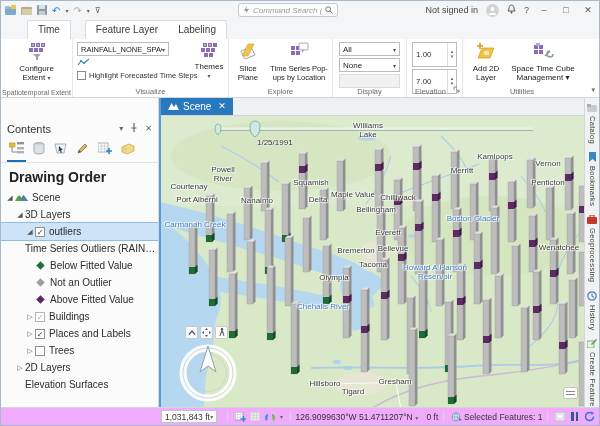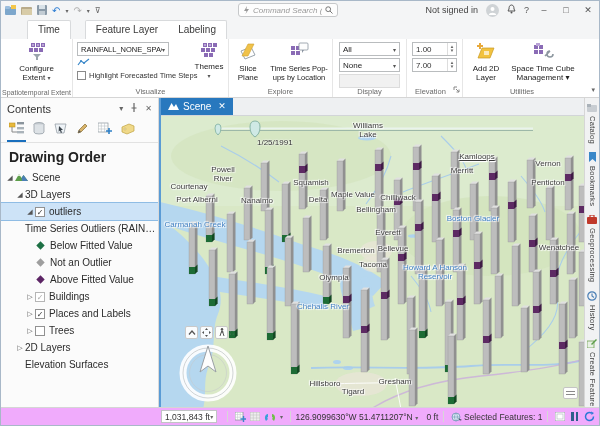--- a/index.html
+++ b/index.html
@@ -27,31 +27,31 @@
   
   .ribbon { height:59px; background:#fff; border-bottom:1px solid #d5d5d5; display:flex; flex:none; position:relative; font-size:8px; color:#333; }
   .rgroup { position:relative; display:flex; flex-direction:column; height:100%; border-right:1px solid #e6e6e6; }
   .glabel { position:absolute; bottom:1px; left:0; right:0; text-align:center; font-size:7.5px; color:#6a6a6a; white-space:nowrap; }
   .bigbtn { display:flex; flex-direction:column; align-items:center; padding-top:3px; width:100%; text-align:center; line-height:1.2; }
   .bigbtn .lbl { margin-top:1px; white-space:pre-line; font-size:8px; color:#222; }
   .drop { color:#555; font-size:6px; }
   .combo { height:14px; background:#fff; border:1px solid #b9bcbe; display:flex; align-items:center; padding:0 3px; font-size:8px; color:#222; }
   .combo .drop { margin-left:auto; }
   .combo.disabled { background:#f1f1f1; border-color:#dcdcdc; }
-  .spin { height:14px; background:#fff; border:1px solid #b9bcbe; display:flex; align-items:center; padding:0 0 0 3px; font-size:8px; }
+  .spin { height:25px; background:#fff; border:1px solid #b9bcbe; display:flex; align-items:center; padding:0 0 0 3px; font-size:8px; }
   .spinarrows { margin-left:auto; width:9px; border-left:1px solid #ddd; height:100%; display:flex; flex-direction:column; align-items:center; justify-content:center; font-size:4.5px; color:#666; line-height:1; }
   .chk { width:9px; height:9px; border:1px solid #8a8a8a; background:#fff; display:inline-block; flex:none; }
   .ribbon-collapse { position:absolute; right:4px; bottom:3px; font-size:7px; color:#666; }
 
   
   .main { flex:1; display:flex; min-height:0; }
 
   
   .contents { width:158px; flex:none; background:#fbfbfb; border-right:1px solid #d9d9d9; display:flex; flex-direction:column; font-size:10px; }
-  .cp-head { height:21px; display:flex; align-items:center; padding:0 6px; color:#333; font-size:11px; }
+  .cp-head { height:21px; display:flex; align-items:center; padding:0 6px; color:#333; font-size:11px;margin-top:20px; }
   .cp-head .t { flex:1; }
   .cp-head .hic { color:#666; font-size:8px; margin-left:7px; }
   .cp-search { display:flex; align-items:center; padding:1px 6px 3px; gap:4px; }
   .searchbox { flex:1; height:15px; border:1px solid #c6c8ca; background:#fff; display:flex; align-items:center; padding:0 3px; gap:3px; }
   .searchbox .ph { flex:1; color:#999; font-style:italic; font-size:9px; }
   .cp-tabs { display:flex; align-items:center; gap:9px; padding:3px 8px 0; border-bottom:1px solid #e2e2e2; height:24px; }
   .cp-tab { position:relative; padding-bottom:5px; }
   .cp-tab.active::after { content:""; position:absolute; left:-2px; right:-2px; bottom:0; height:2px; background:#1a6fbd; }
   .cp-heading { font-weight:bold; color:#222; padding:6px 8px 4px; font-size:14px; }
   .tree { flex:1; overflow:hidden; }
@@ -743,21 +743,21 @@
             <line x1="57" y1="12.5" x2="372" y2="12.5" stroke="#e9f3ec" stroke-width="2"></line>
             <line x1="57" y1="14.5" x2="372" y2="14.5" stroke="#9db8a8" stroke-width="1.2"></line>
             <path d="M57 8 q3 0 3 4 q0 5 -3 7 q-3 -2 -3 -7 q0 -4 3 -4 Z" fill="#cfe9e5" stroke="#7fae9f" stroke-width=".8"></path>
             <path d="M94 5 q5 0 5 6 q0 7 -5 10 q-5 -3 -5 -10 q0 -6 5 -6 Z" fill="#cfe9e5" stroke="#7fae9f" stroke-width=".9"></path>
           </g>
           </svg>
 
         <div class="maplabels" id="maplabels">
             <div class="mlabel" style="left: 207px; top: 5px;">Williams</div>
             <div class="mlabel" style="left: 207px; top: 14px;">Lake</div>
-            <div class="mlabel" style="left: 316px; top: 36px; text-decoration: underline;">Kamloops</div>
+            <div class="mlabel" style="left: 334px; top: 36px;">Kamloops</div>
             <div class="mlabel" style="left: 387px; top: 43px;">Vernon</div>
             <div class="mlabel" style="left: 301px; top: 50px;">Merritt</div>
             <div class="mlabel" style="left: 387px; top: 62px;">Penticton</div>
             <div class="mlabel" style="left: 62px; top: 49px;">Powell</div>
             <div class="mlabel" style="left: 62px; top: 58px;">River</div>
             <div class="mlabel" style="left: 28px; top: 66px;">Courtenay</div>
             <div class="mlabel" style="left: 150px; top: 62px;">Squamish</div>
             <div class="mlabel" style="left: 36px; top: 79px;">Port Alberni</div>
             <div class="mlabel" style="left: 96px; top: 80px;">Nanaimo</div>
             <div class="mlabel" style="left: 157px; top: 79px;">Delta</div>

